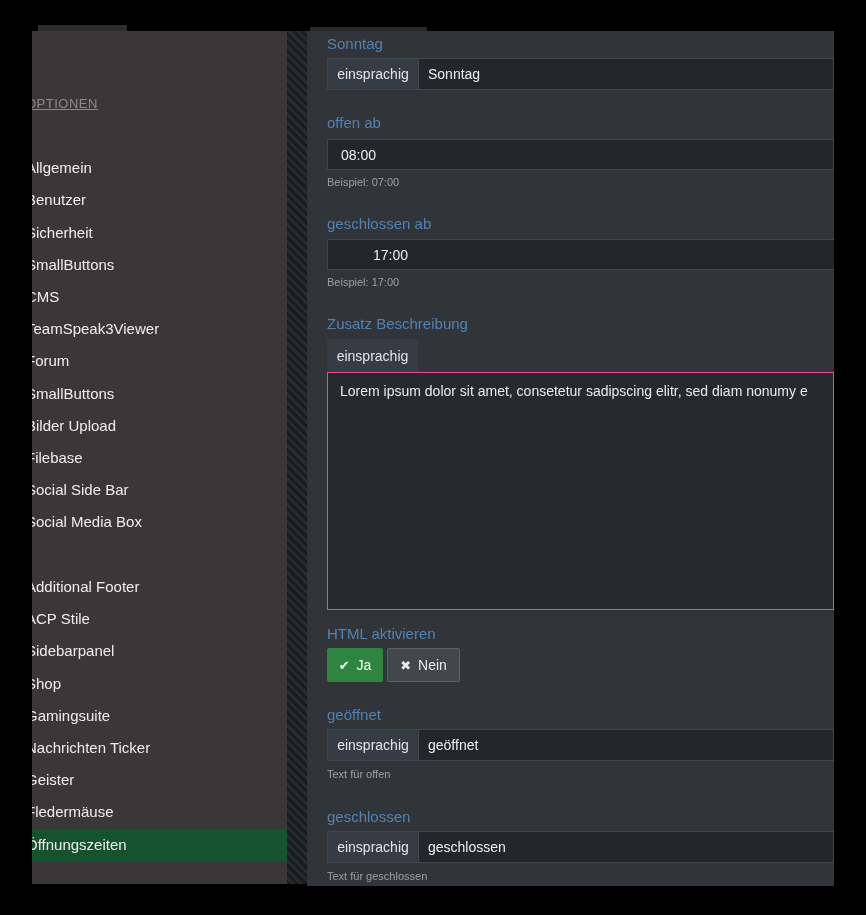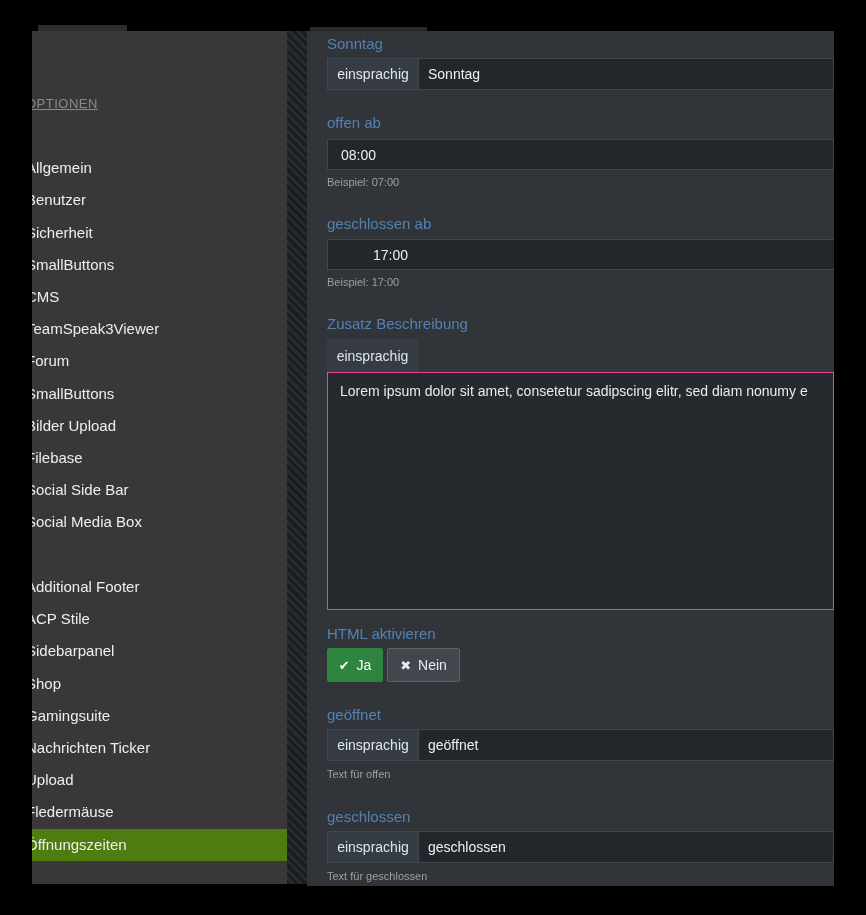--- a/index.html
+++ b/index.html
@@ -18,21 +18,21 @@
     background:#3a3738;overflow:hidden;
   }
   .sb-section-label{
     position:absolute;left:-6px;right:0;height:32px;line-height:32px;
     color:#8d898a;font-size:13px;letter-spacing:.5px;white-space:nowrap;text-decoration:underline;
   }
   .sb-item{
     position:absolute;left:-6px;right:0;height:32px;line-height:32px;
     color:#efeded;font-size:15px;white-space:nowrap;cursor:pointer;
   }
-  .sb-item.active{background:#4d7c0f;}
+  .sb-item.active{background:#14532d;}
 
   
   .stripes{
     position:absolute;left:287px;top:31px;width:20px;height:853px;
     background:repeating-linear-gradient(45deg,#191d20 0 3px,#262b2f 3px 6px);
   }
 
   
   .main{
     position:absolute;left:307px;top:31px;width:527px;height:855px;
@@ -109,21 +109,21 @@
     <div class="sb-item" style="top:379px">Bilder Upload</div>
     <div class="sb-item" style="top:411px">Filebase</div>
     <div class="sb-item" style="top:443px">Social Side Bar</div>
     <div class="sb-item" style="top:475px">Social Media Box</div>
     <div class="sb-item" style="top:540px">Additional Footer</div>
     <div class="sb-item" style="top:572px">ACP Stile</div>
     <div class="sb-item" style="top:604px">Sidebarpanel</div>
     <div class="sb-item" style="top:637px">Shop</div>
     <div class="sb-item" style="top:669px">Gamingsuite</div>
     <div class="sb-item" style="top:701px">Nachrichten Ticker</div>
-    <div class="sb-item" style="top:733px">Upload</div>
+    <div class="sb-item" style="top:733px">Geister</div>
     <div class="sb-item" style="top:765px">Fledermäuse</div>
     <div class="sb-item active" style="top:798px">Öffnungszeiten</div>
 
     <div class="sb-section-label" style="top:850px">PAKETE</div>
   </nav>
 
   <div class="stripes"></div>
 
   <main class="main">
 

